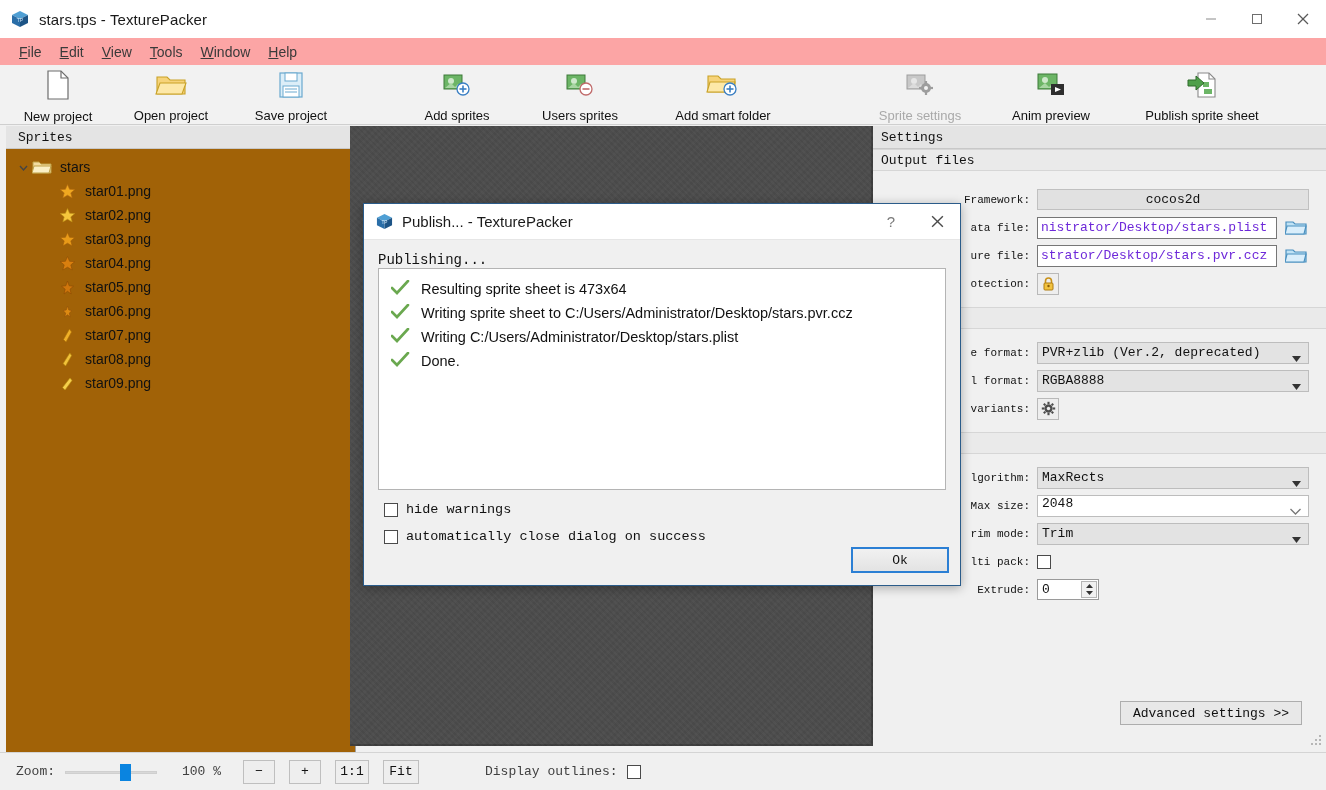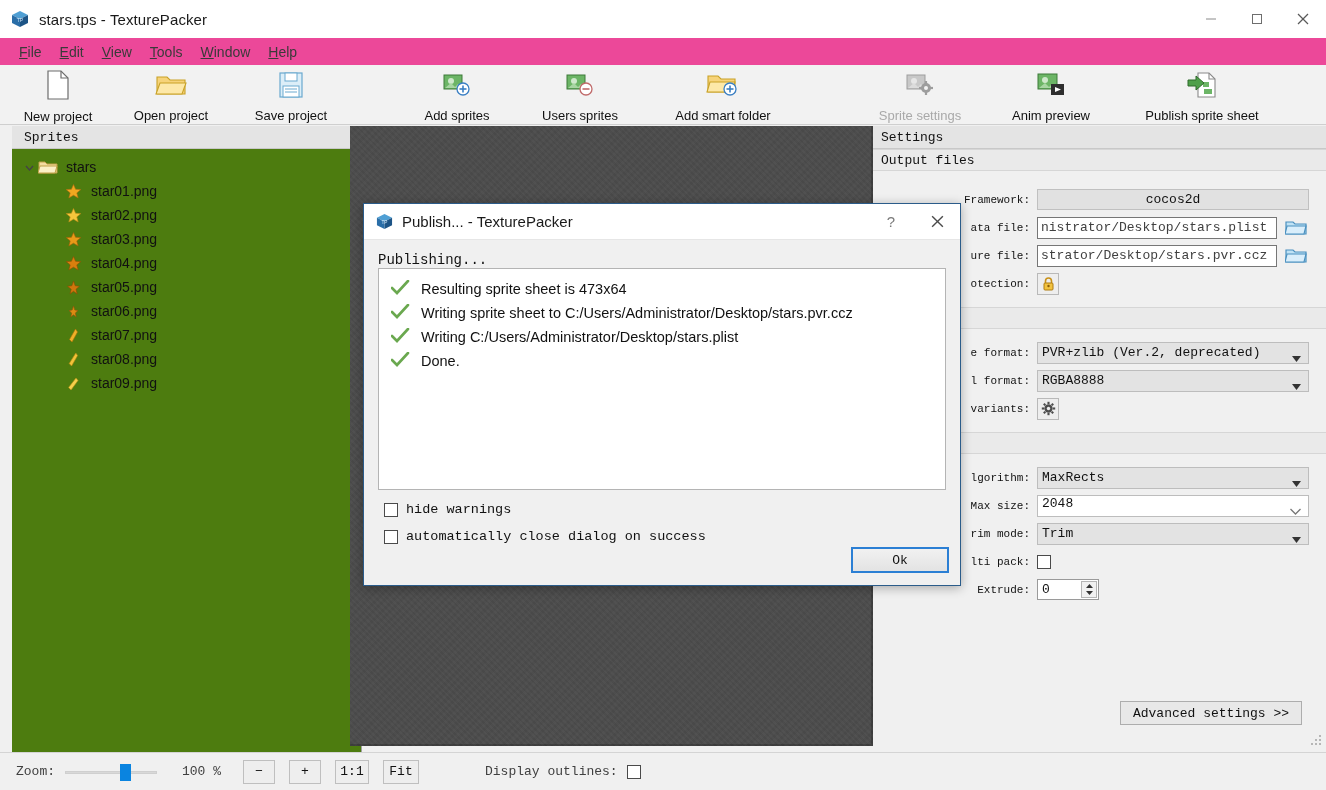--- a/index.html
+++ b/index.html
@@ -35,21 +35,21 @@
   .winbtns { position: absolute; right: 0; top: 0; height: 38px; display: flex; }
   .winbtn {
     width: 46px; height: 38px;
     display: flex; align-items: center; justify-content: center;
   }
   .winbtn svg { display:block; }
 
   
   .menubar {
     position: absolute; left: 0; top: 38px; width: 1326px; height: 27px;
-    background: #ec4899;
+    background: #fca5a5;
     display: flex; align-items: center; padding-left: 10px;
   }
   .menuitem {
     font-size: 14px; color: #3a3a3a;
     padding: 2px 9px;
     font-family: "Liberation Sans", sans-serif;
   }
   .menuitem .acc { text-decoration: underline; }
 
   
@@ -69,22 +69,22 @@
     font-size: 13px; color: #111; margin-top: 9px; white-space: nowrap;
   }
   .tbtn.disabled .lbl { color: #a9a9a9; }
   .tb-chev {
     position:absolute; right: 8px; top: 84px;
     font-size: 15px; color:#222; font-weight:bold;
   }
 
   
   .left-panel {
-    position: absolute; left: 12px; top: 126px; width: 350px; height: 626px;
-    background: #4d7c0f;
+    position: absolute; left: 6px; top: 126px; width: 350px; height: 626px;
+    background: #a16207;
     border-right: 1px solid #9f9f9f;
   }
   .panel-header {
     height: 23px; background: #e4e4e4;
     border-bottom: 1px solid #c8c8c8;
     display: flex; align-items: center; padding-left: 12px;
     font-family: "Liberation Mono", monospace; font-size: 13px; color: #111;
   }
   .tree { padding-top: 6px; }
   .tree-row {
@@ -140,21 +140,21 @@
   .readonly-box {
     width: 272px; height: 21px; background: #e1e1e1;
     border: 1px solid #c0c0c0;
     display:flex; align-items:center; justify-content:center;
     font-family: "Liberation Mono", monospace; font-size: 13px; color: #111;
   }
   .txtinput {
     width: 240px; height: 22px; background: #ffffff;
     border: 1px solid #767676;
     display: flex; align-items: center; padding-left: 3px; overflow: hidden;
-    font-family: "Liberation Mono", monospace; font-size: 13px; color: #404040;
+    font-family: "Liberation Mono", monospace; font-size: 13px; color: #6d28d9;
     white-space: nowrap;
   }
   .folder-btn { width: 24px; height: 22px; margin-left: 7px; display:flex; align-items:center; justify-content:center;}
   .lock-btn {
     width: 22px; height: 22px; border: 1px solid #b9b9b9; background: #eeeeee;
     display:flex; align-items:center; justify-content:center;
   }
   .gear-btn {
     width: 22px; height: 22px; border: 1px solid #b9b9b9; background: #eeeeee;
     display:flex; align-items:center; justify-content:center;

